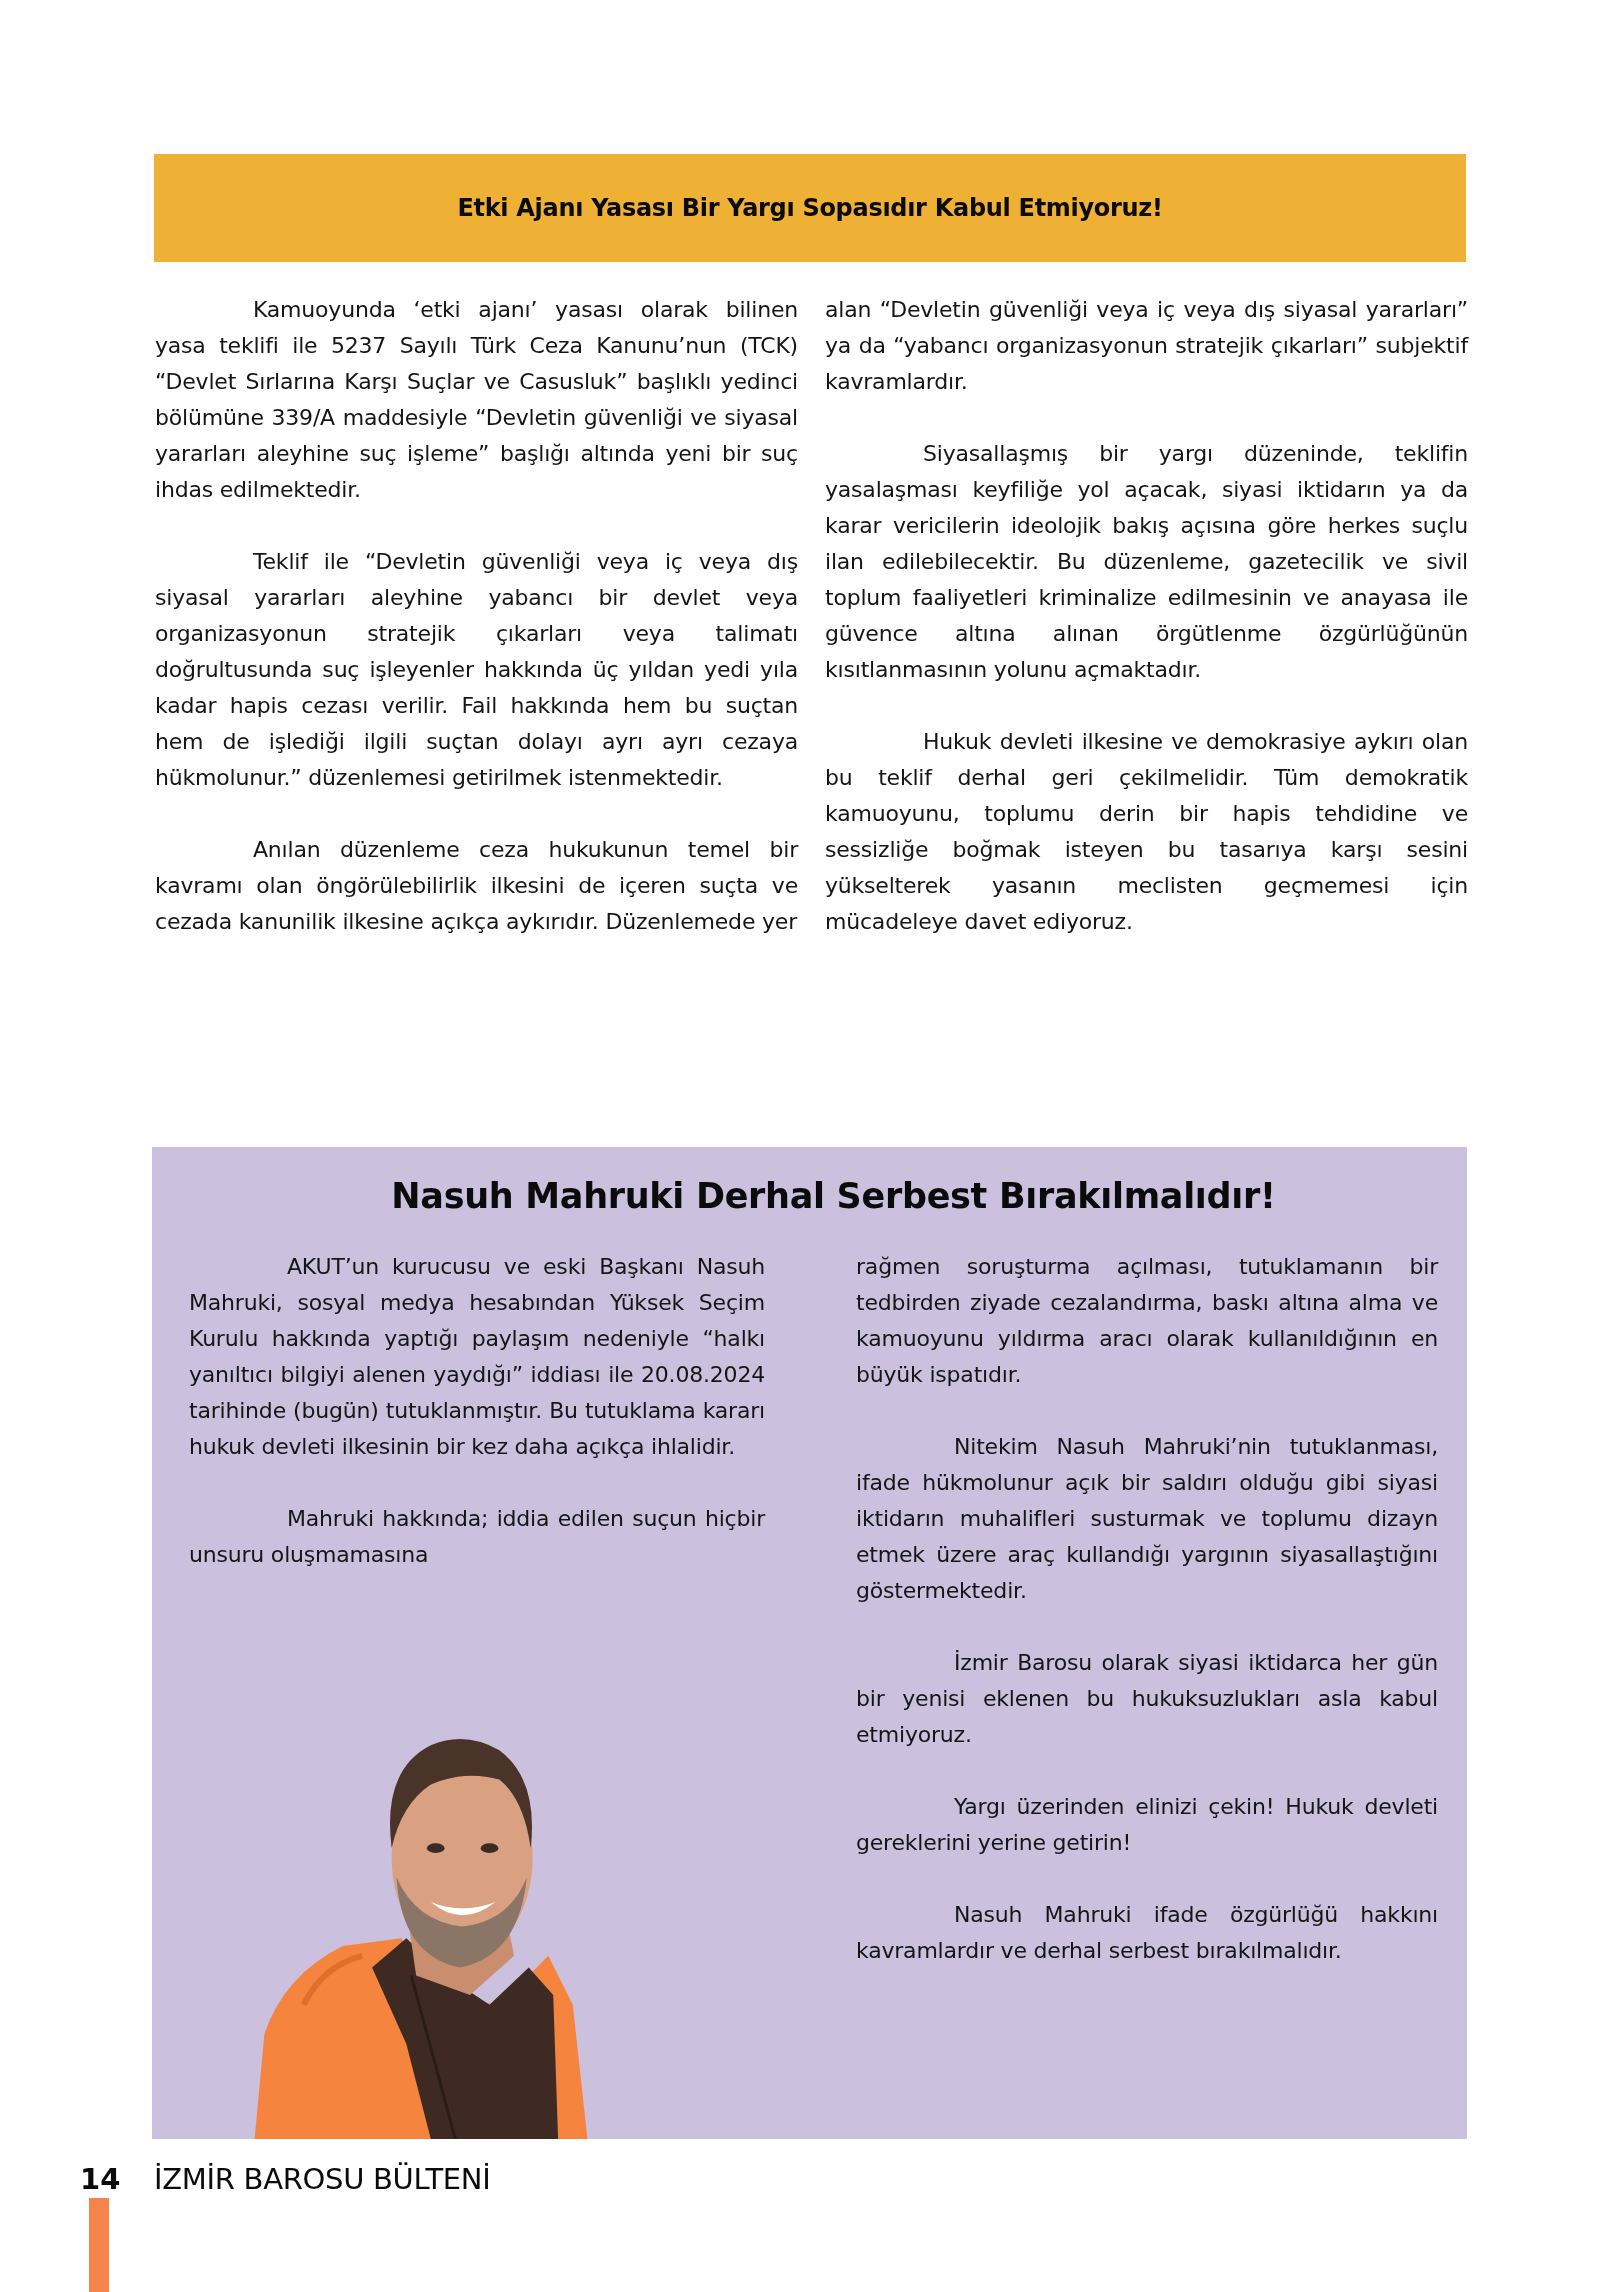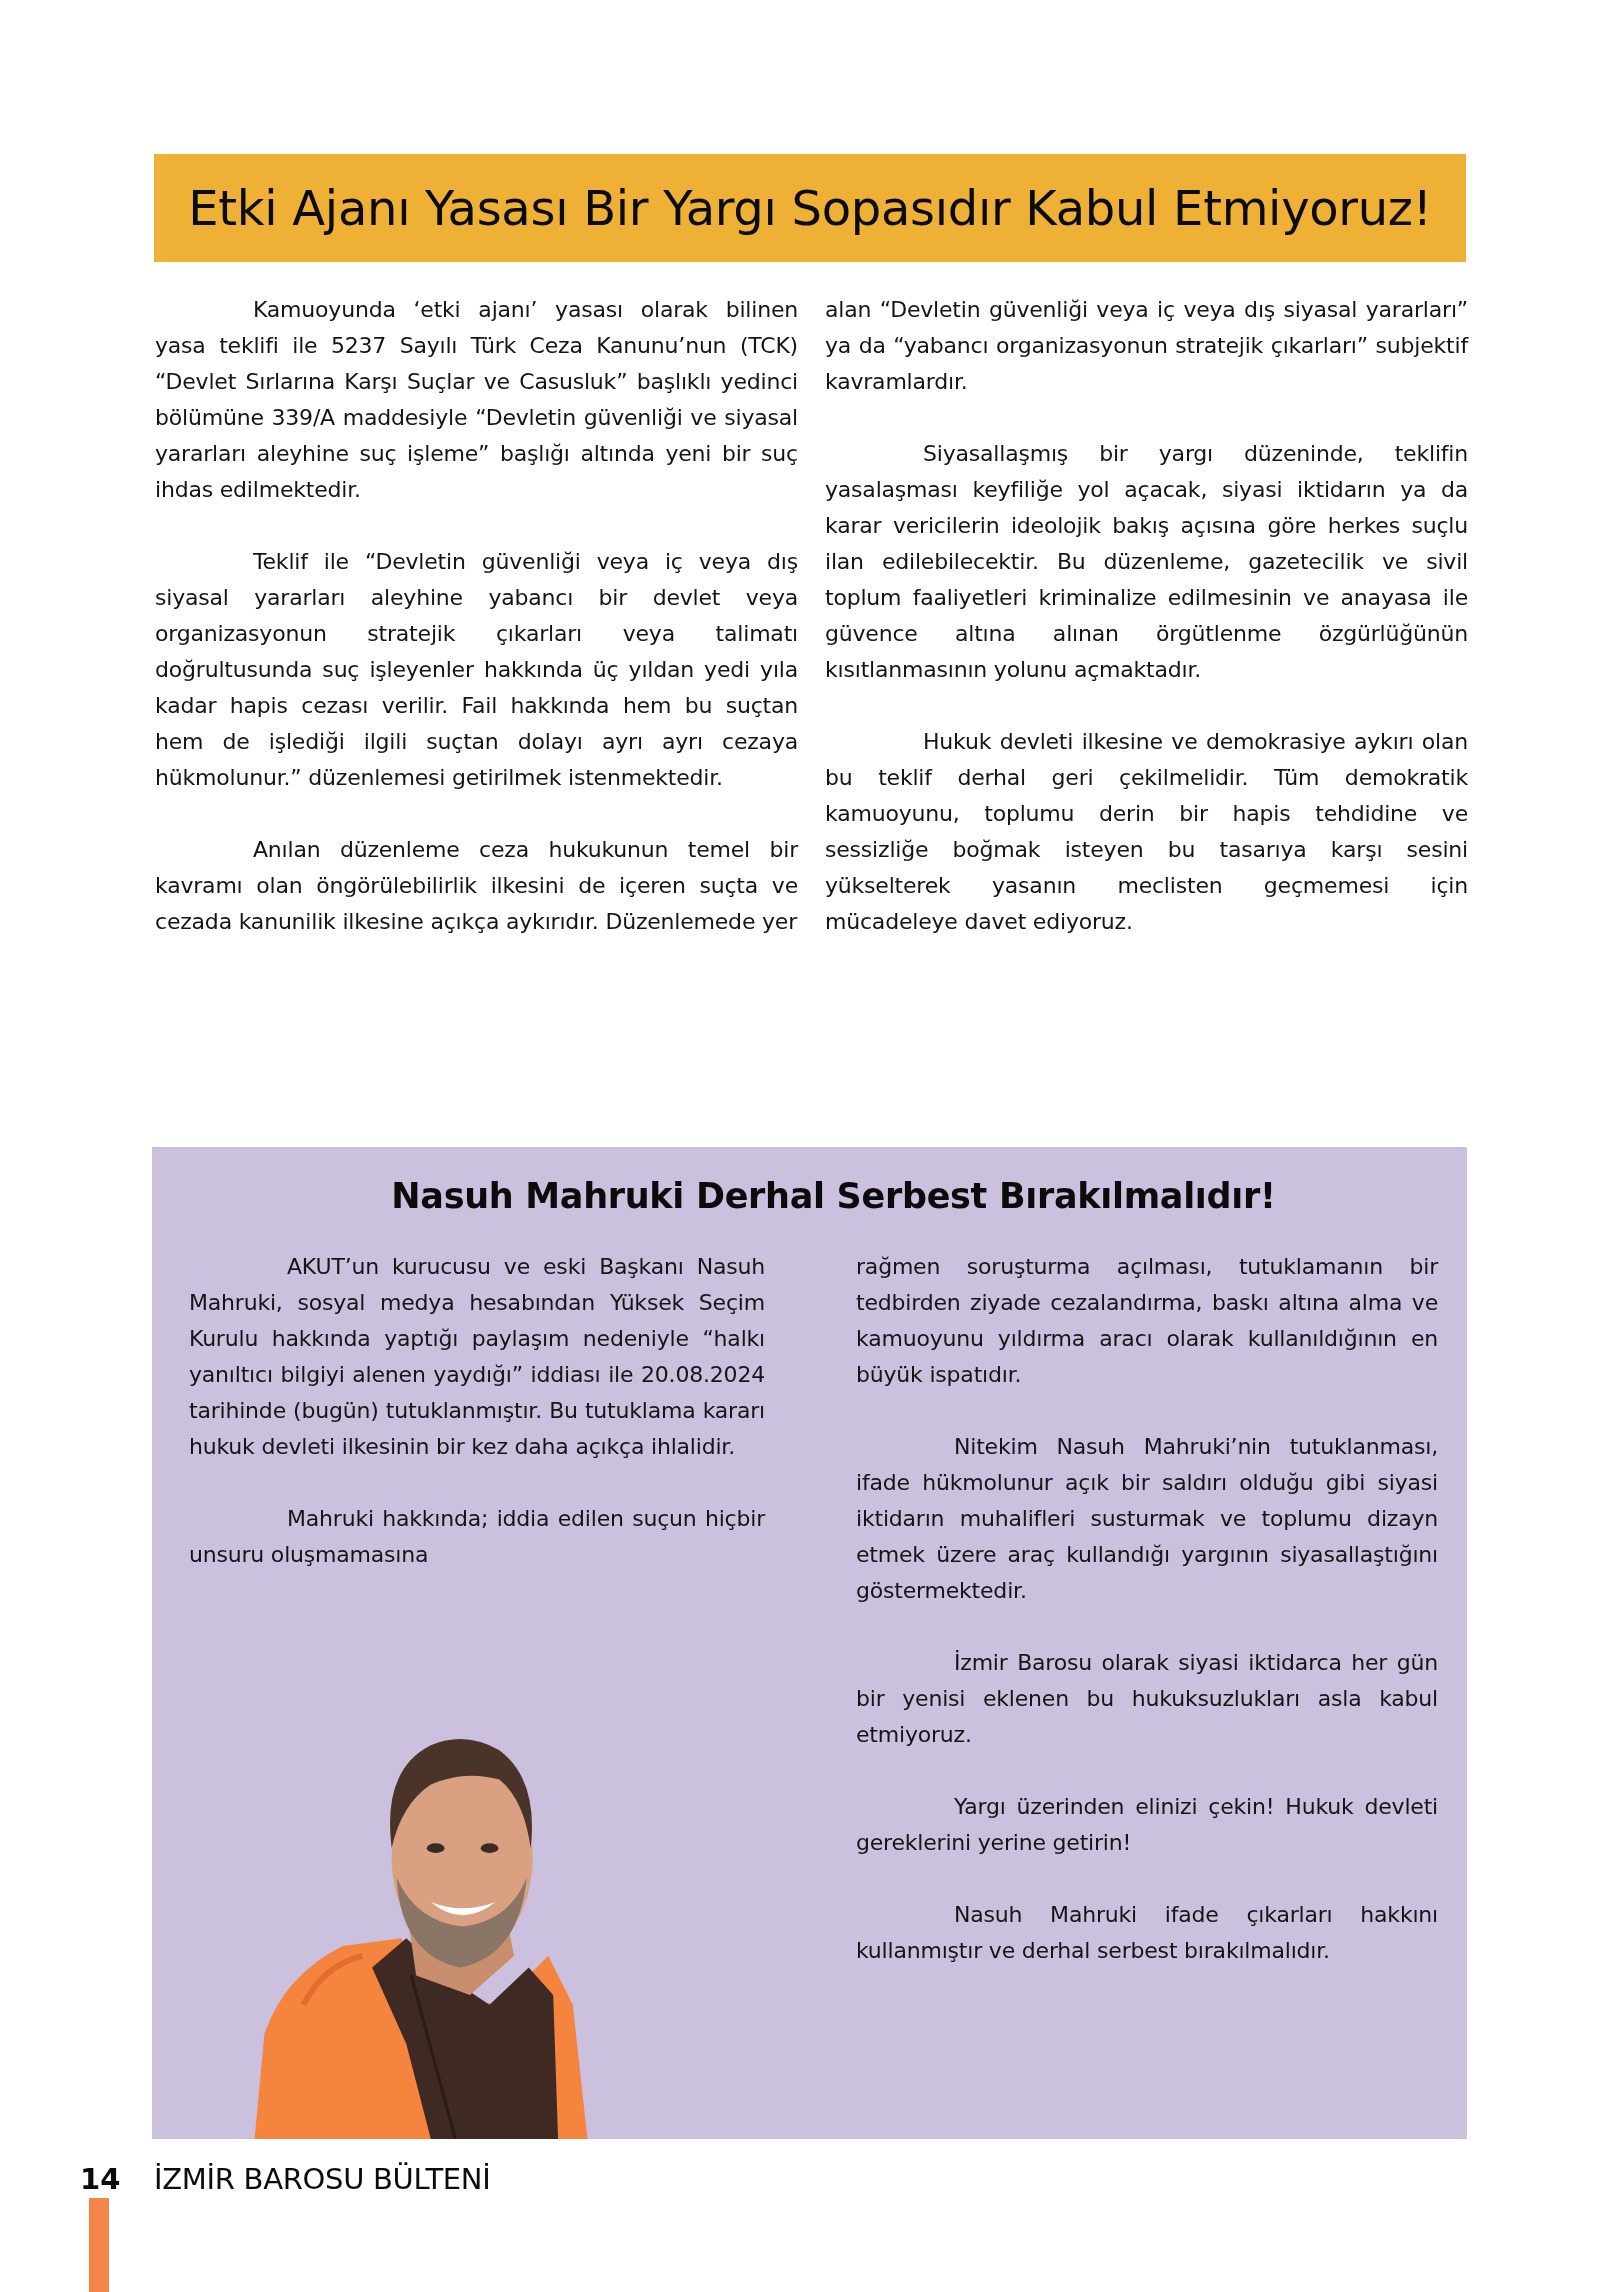--- a/index.html
+++ b/index.html
@@ -1,20 +1,20 @@
 <!DOCTYPE html>
 <html><head>
 <meta charset="utf-8">
 <style>
   html, body { margin: 0; padding: 0; background: #ffffff; }
   body { width: 1621px; height: 2293px; position: relative; overflow: hidden;
          font-family: "DejaVu Sans", "Liberation Sans", sans-serif; color: #111; }
   .banner { position: absolute; left: 154px; top: 154px; width: 1312px; height: 108px;
             background: #EFB036; display: flex; align-items: center; justify-content: center; }
-  .banner h1 { margin: 0; font-size: 48px; font-weight: normal; letter-spacing: -0.3px; color: #0b0b0b; }
+  .banner h1 { margin: 16px; font-size: 24px; font-weight: bold; letter-spacing: -0.3px; color: #0b0b0b; }
   .col { position: absolute; font-size: 22px; line-height: 36px; text-align: justify;
          letter-spacing: -0.2px; color: #151515; }
   .col p { margin: 0 0 36px 0; text-indent: 98px; }
   .col p.cont { text-indent: 0; }
   .col p:last-child { margin-bottom: 0; }
   .a1-left { left: 155px; top: 292px; width: 643px; }
   .a1-right { left: 825px; top: 292px; width: 643px; }
   .purple { position: absolute; left: 152px; top: 1147px; width: 1315px; height: 992px;
             background: #CBC1DF; overflow: hidden; }
   .purple h2 { position: absolute; left: 0; width: 100%; top: 29px; margin: 0; text-align: center;
@@ -51,21 +51,21 @@
   <div class="col a2-left">
     <p>AKUT’un kurucusu ve eski Başkanı Nasuh Mahruki, sosyal medya hesabından Yüksek Seçim Kurulu hakkında yaptığı paylaşım nedeniyle “halkı yanıltıcı bilgiyi alenen yaydığı” iddiası ile 20.08.2024 tarihinde (bugün) tutuklanmıştır.  Bu tutuklama kararı hukuk devleti ilkesinin bir kez daha açıkça ihlalidir.</p>
     <p>Mahruki hakkında; iddia edilen suçun hiçbir unsuru oluşmamasına</p>
   </div>
 
   <div class="col a2-right">
     <p class="cont">rağmen soruşturma açılması, tutuklamanın bir tedbirden ziyade cezalandırma, baskı altına alma ve kamuoyunu yıldırma aracı olarak kullanıldığının en büyük ispatıdır.</p>
     <p>Nitekim Nasuh Mahruki’nin tutuklanması, ifade hükmolunur açık bir saldırı olduğu gibi siyasi iktidarın muhalifleri susturmak ve toplumu dizayn etmek üzere araç kullandığı yargının siyasallaştığını göstermektedir.</p>
     <p>İzmir Barosu olarak siyasi iktidarca her gün bir yenisi eklenen bu hukuksuzlukları asla kabul etmiyoruz.</p>
     <p>Yargı üzerinden elinizi çekin! Hukuk devleti gereklerini yerine getirin!</p>
-    <p>Nasuh Mahruki ifade çıkarları hakkını kullanmıştır ve derhal serbest bırakılmalıdır.</p>
+    <p>Nasuh Mahruki ifade özgürlüğü hakkını kavramlardır ve derhal serbest bırakılmalıdır.</p>
   </div>
 
   <svg class="photo" viewBox="0 0 430 437" xmlns="http://www.w3.org/2000/svg">
 
     <path d="M20 437 L30 330 Q50 270 110 240 L170 232 L200 290 L270 300 L320 250 L345 300 L360 437 Z" fill="#F5843F"></path>
     <path d="M140 262 L175 232 L215 270 L260 300 L300 262 L325 290 L330 437 L200 437 L175 340 Z" fill="#3E2A22"></path>
     <path d="M70 300 Q90 260 130 250" stroke="#E26E2E" stroke-width="6" fill="none"></path>
     <path d="M180 270 L225 437" stroke="#2a1c17" stroke-width="3" fill="none"></path>
 
     <path d="M175 200 L185 270 L240 290 L285 250 L275 200 Z" fill="#C98E6E"></path>

